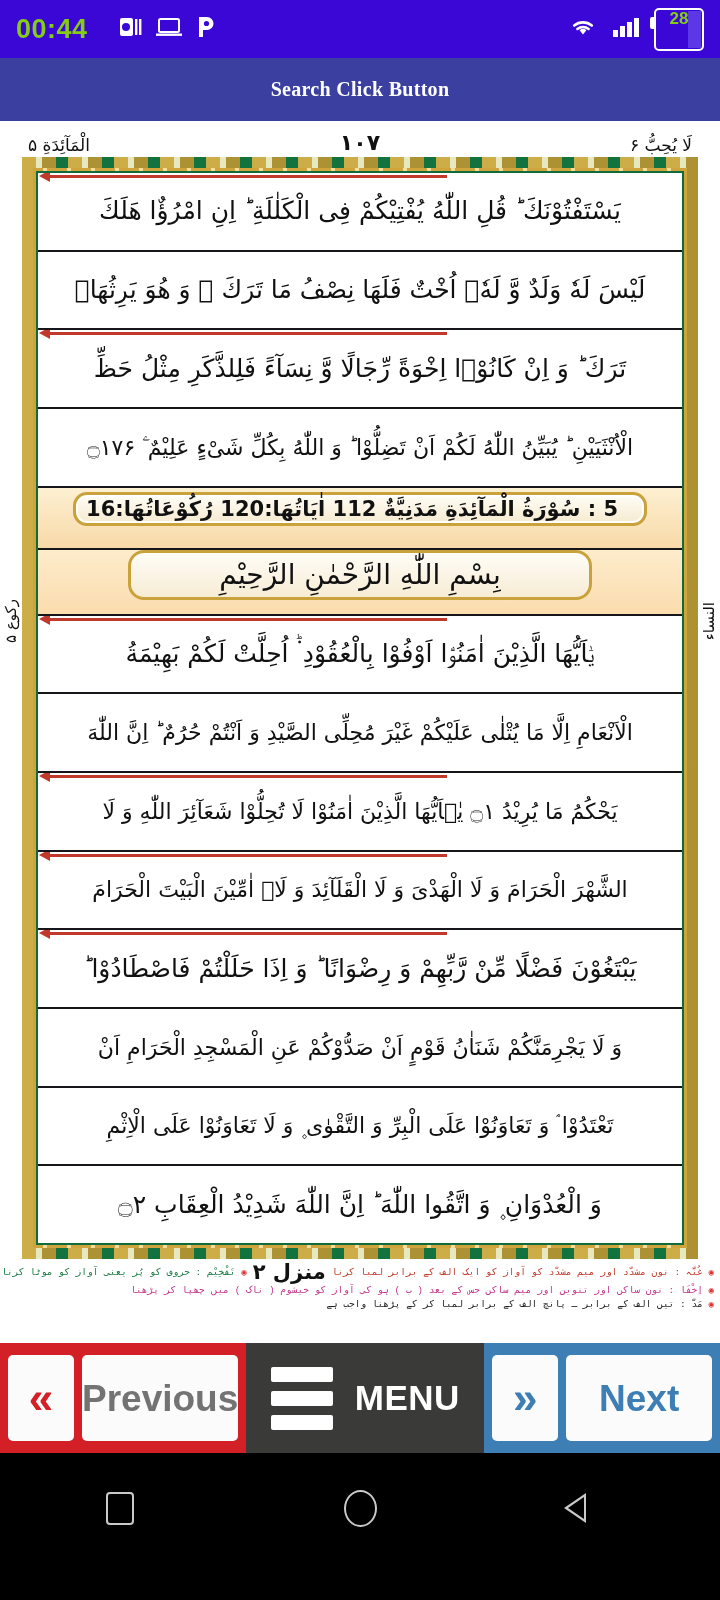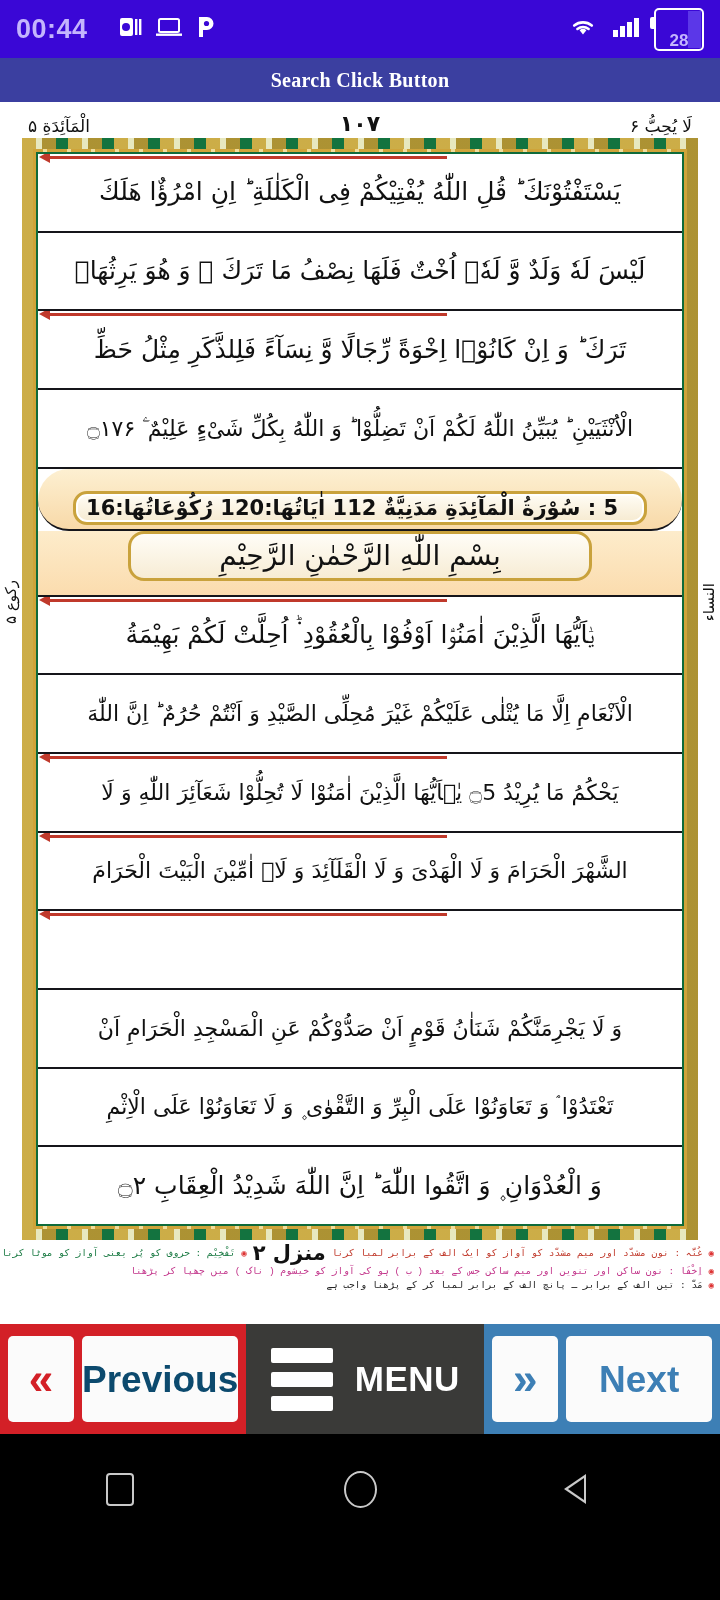--- a/index.html
+++ b/index.html
@@ -1,40 +1,40 @@
 <!DOCTYPE html>
 <html><head>
 <meta charset="utf-8">
 <style>
   * { margin:0; padding:0; box-sizing:border-box; }
   html,body { width:720px; height:1600px; background:#000; }
   body { font-family:"Liberation Sans", sans-serif; overflow:hidden; }
 
   
   .statusbar{
-    height:58px; background:#3a07d6; color:#c4b5fd;
+    height:58px; background:#3a07d6; color:#84cc16;
     display:flex; align-items:center; padding:0 16px;
   }
   .sb-clock{ font-size:27px; font-weight:700; letter-spacing:.5px; margin-right:16px;}
   .sb-left{display:flex; align-items:center; gap:14px; flex:1;}
   .sb-right{display:flex; align-items:center; gap:13px;}
   .ic{display:inline-block;}
 
   .batt{
     position:relative; width:50px; height:43px; border:2.5px solid #fff; border-radius:5px;
-    display:flex; align-items:flex-end; justify-content:center;
+    display:flex; align-items:flex-start; justify-content:center;
   }
   .batt:after{content:""; position:absolute; left:-6px; top:7px; width:4px;height:12px;
     background:#fff; border-radius:2px 0 0 2px;}
   .batt-fill{position:absolute; right:1px; top:1px; bottom:1px; width:28%; background:#5b37e8;}
   .batt-num{position:relative; font-size:17px; font-weight:700; line-height:1;}
 
   
   .apphead{
-    height:44px; background:#3b3fa0;
+    height:63px; background:#3b3fa0;
     display:flex; align-items:center; justify-content:space-between;
     padding:0 14px;
   }
   .apphead .eng{
     flex:1; text-align:center; color:#fff; font-weight:bold; font-size:20px;
     font-family:"Liberation Serif", serif; letter-spacing:.3px;
   }
   .apphead .urdu{
     color:#fff; font-size:20px; direction:rtl; white-space:nowrap;
     font-family:"DejaVu Sans", sans-serif; padding-right:4px;
@@ -95,22 +95,22 @@
   }
   .arrow:before{
     content:""; position:absolute; left:-9px; top:-5px;
     border-top:6.5px solid transparent; border-bottom:6.5px solid transparent;
     border-right:11px solid #c0392b;
   }
 
   
   .surah-band{
     flex:0 0 62px; background:linear-gradient(#fdf0d2,#f8d9a8);
-    border-bottom:2px solid #15151a; display:flex; align-items:flex-end; justify-content:center;
-    position:relative; padding:4px 10px;border-radius:31px;
+    border-bottom:2px solid #15151a; display:flex; align-items:flex-start; justify-content:center;
+    position:relative; padding:4px 10px;
   }
   .surah-box{
     border:3px solid #c9a23c; background:linear-gradient(#fffdf6,#f6ead0);
     border-radius:14px; padding:2px 26px; box-shadow:0 0 0 2px #fff inset;
     width:92%; text-align:center;
   }
   .surah-txt{
     font-family:"DejaVu Sans", sans-serif; direction:rtl; font-size:21px;
     font-weight:bold; color:#111; white-space:nowrap;
   }
@@ -177,21 +177,21 @@
   .chip{
     background:#fbfbfb; border-radius:5px; display:flex;
     align-items:center; justify-content:center; height:86px;
   }
   .chip-icon{ width:66px; }
   .chip-label{ flex:1; }
   .lbl{
     font-size:37px; font-weight:bold; font-family:"Liberation Sans",sans-serif;
     line-height:1;
   }
-  .lbl.red{color:#0c4a6e;} .lbl.blue{color:#3d7fb5;}
+  .lbl.red{color:#737373;} .lbl.blue{color:#3d7fb5;}
   .chev{ font-size:44px; font-weight:bold; line-height:1; }
   .chev.red{color:#d32027;} .chev.blue{color:#3d7fb5;}
   .burger{ display:flex; flex-direction:column; gap:9px; margin-right:14px;}
   .burger span{ display:block; width:62px; height:15px; background:#fff; border-radius:2px;}
   .menu-lbl{ color:#fff; font-size:35px; font-weight:bold; letter-spacing:.5px;}
 
   
   .androidnav{
     height:110px; background:#000; display:flex; align-items:center;
     justify-content:space-around;
@@ -309,28 +309,29 @@
 
       <div class="line">
         <div class="arrow"></div>
         <div class="ar">یٰۤاَیُّهَا الَّذِیْنَ اٰمَنُوْۤا اَوْفُوْا بِالْعُقُوْدِ ۬ؕ اُحِلَّتْ لَكُمْ بَهِیْمَةُ</div>
       </div>
       <div class="line">
         <div class="ar tight">الْاَنْعَامِ اِلَّا مَا یُتْلٰی عَلَیْكُمْ غَیْرَ مُحِلِّی الصَّیْدِ وَ اَنْتُمْ حُرُمٌ ؕ اِنَّ اللّٰهَ</div>
       </div>
       <div class="line">
         <div class="arrow"></div>
-        <div class="ar tight">یَحْكُمُ مَا یُرِیْدُ ۝5 یٰۤاَیُّهَا الَّذِیْنَ اٰمَنُوْا لَا تُحِلُّوْا شَعَآئِرَ اللّٰهِ وَ لَا</div>
+        <div class="ar tight">یَحْكُمُ مَا یُرِیْدُ ۝۱ یٰۤاَیُّهَا الَّذِیْنَ اٰمَنُوْا لَا تُحِلُّوْا شَعَآئِرَ اللّٰهِ وَ لَا</div>
       </div>
       <div class="line">
         <div class="arrow"></div>
         <div class="ar tight">الشَّهْرَ الْحَرَامَ وَ لَا الْهَدْیَ وَ لَا الْقَلَآئِدَ وَ لَاۤ اٰمِّیْنَ الْبَیْتَ الْحَرَامَ</div>
       </div>
       <div class="line">
         <div class="arrow"></div>
+        <div class="ar">یَبْتَغُوْنَ فَضْلًا مِّنْ رَّبِّهِمْ وَ رِضْوَانًا ؕ وَ اِذَا حَلَلْتُمْ فَاصْطَادُوْا ؕ</div>
       </div>
       <div class="line">
         <div class="ar tight">وَ لَا یَجْرِمَنَّكُمْ شَنَاٰنُ قَوْمٍ اَنْ صَدُّوْكُمْ عَنِ الْمَسْجِدِ الْحَرَامِ اَنْ</div>
       </div>
       <div class="line">
         <div class="ar tight">تَعْتَدُوْا ۘ وَ تَعَاوَنُوْا عَلَی الْبِرِّ وَ التَّقْوٰی ۪ وَ لَا تَعَاوَنُوْا عَلَی الْاِثْمِ</div>
       </div>
       <div class="line">
         <div class="ar">وَ الْعُدْوَانِ ۪ وَ اتَّقُوا اللّٰهَ ؕ اِنَّ اللّٰهَ شَدِیْدُ الْعِقَابِ ۝۲</div>
       </div>

